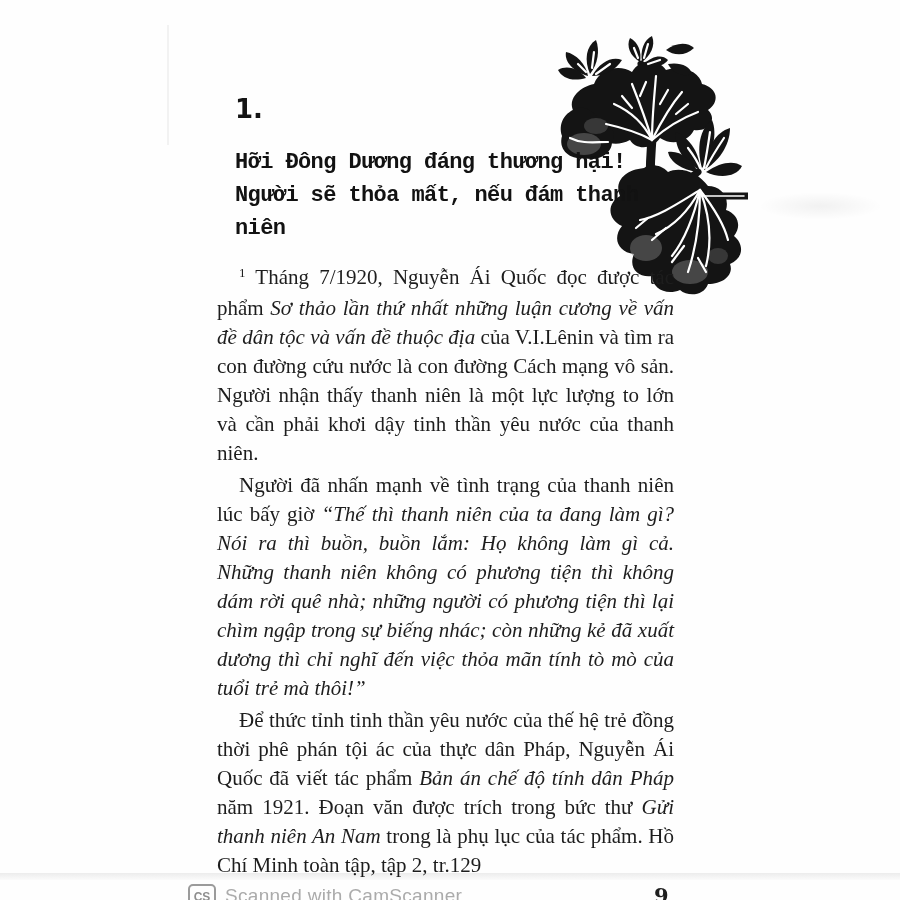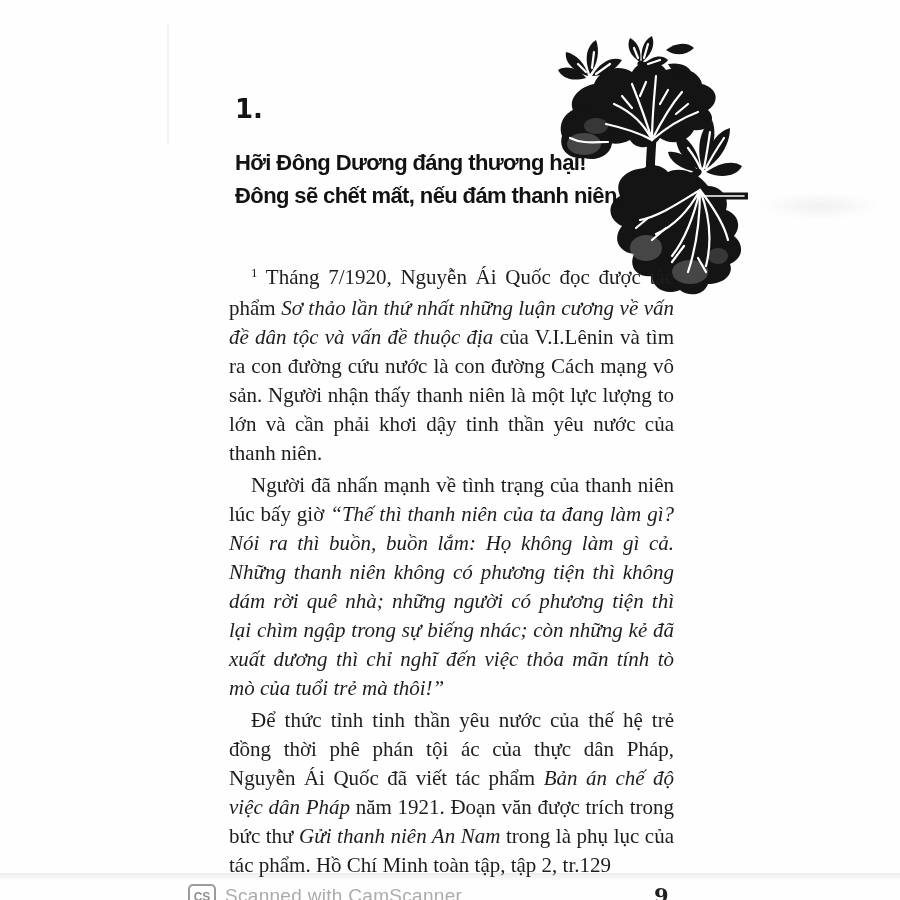--- a/index.html
+++ b/index.html
@@ -16,35 +16,35 @@
   
   .chapter-num {
     position: absolute; left: 235px; top: 94px;
     font-family: "DejaVu Sans", "Liberation Sans", sans-serif;
     font-weight: bold; font-size: 26px; color: #141414;
   }
 
   
   .heading {
     position: absolute; left: 235px; top: 146px; width: 420px;
-    font-family: Liberation Sans, sans-serif;
+    font-family: Liberation Mono, monospace;
     font-weight: bold; font-size: 22px; line-height: 33px;
     letter-spacing: -0.6px; color: #121212;
   }
   .heading .fn-ref {
     font-size: 12px; position: relative; top: -8px; letter-spacing: 0;
   }
 
   
   .body-text {
     position: absolute; left: 217px; top: 263px; width: 457px;
     font-size: 21px; line-height: 29px; color: #1d1d1d;
     text-align: justify;
   }
-  .body-text p { margin: 0 0 3px 12px; text-indent: 22px; }
+  .body-text p { margin: 0 0 3px 0; text-indent: 22px; }
   .it { font-style: italic; }
   .fn-marker { font-size: 13px; position: relative; top: -7px; }
 
   
   .lotus { position: absolute; left: 548px; top: 20px; }
 
   
   .bottom-band {
     position: absolute; left: 0; top: 873px; width: 900px; height: 7px;
     background: linear-gradient(to bottom, #ececec, #fbfbfb);
@@ -161,27 +161,27 @@
       <path d="M150 238 L158 252"></path>
         <path d="M100 198 L88 208"></path>
       <path d="M154 176 L196 176" stroke-width="1.5"></path>
     </g>
   </svg>
 
   <div class="chapter-num">1.</div>
 
   <div class="heading">
     <div>Hỡi Đông Dương đáng thương hại!</div>
-    <div>Đông sẽ chết mất, nếu đám thanh niên</div>
+    <div>Người sẽ thỏa mất, nếu đám thanh niên</div>
   </div>
 
   <div class="body-text">
     <p><span class="fn-marker">1</span><span> Tháng 7/1920, Nguyễn Ái Quốc đọc được tác phẩm </span><span class="it">Sơ thảo lần thứ nhất những luận cương về vấn đề dân tộc và vấn đề thuộc địa</span><span> của V.I.Lênin và tìm ra con đường cứu nước là con đường Cách mạng vô sản. Người nhận thấy thanh niên là một lực lượng to lớn và cần phải khơi dậy tinh thần yêu nước của thanh niên.</span></p>
     <p><span>Người đã nhấn mạnh về tình trạng của thanh niên lúc bấy giờ </span><span class="it">“Thế thì thanh niên của ta đang làm gì? Nói ra thì buồn, buồn lắm: Họ không làm gì cả. Những thanh niên không có phương tiện thì không dám rời quê nhà; những người có phương tiện thì lại chìm ngập trong sự biếng nhác; còn những kẻ đã xuất dương thì chỉ nghĩ đến việc thỏa mãn tính tò mò của tuổi trẻ mà thôi!”</span></p>
-    <p><span>Để thức tỉnh tinh thần yêu nước của thế hệ trẻ đồng thời phê phán tội ác của thực dân Pháp, Nguyễn Ái Quốc đã viết tác phẩm </span><span class="it">Bản án chế độ việc dân Pháp</span><span> năm 1921. Đoạn văn được trích trong bức thư </span><span class="it">Gửi thanh niên An Nam</span><span> trong là phụ lục của tác phẩm. Hồ Chí Minh toàn tập, tập 2, tr.129</span></p>
+    <p><span>Để thức tỉnh tinh thần yêu nước của thế hệ trẻ đồng thời phê phán tội ác của thực dân Pháp, Nguyễn Ái Quốc đã viết tác phẩm </span><span class="it">Bản án chế độ tính dân Pháp</span><span> năm 1921. Đoạn văn được trích trong bức thư </span><span class="it">Gửi thanh niên An Nam</span><span> trong là phụ lục của tác phẩm. Hồ Chí Minh toàn tập, tập 2, tr.129</span></p>
   </div>
 
   <div class="scan-strip">
     <div class="cs-badge">CS</div>
     <div class="scan-label">Scanned with CamScanner</div>
   </div>
 
   <div class="page-num">9</div>
 
 </div>

